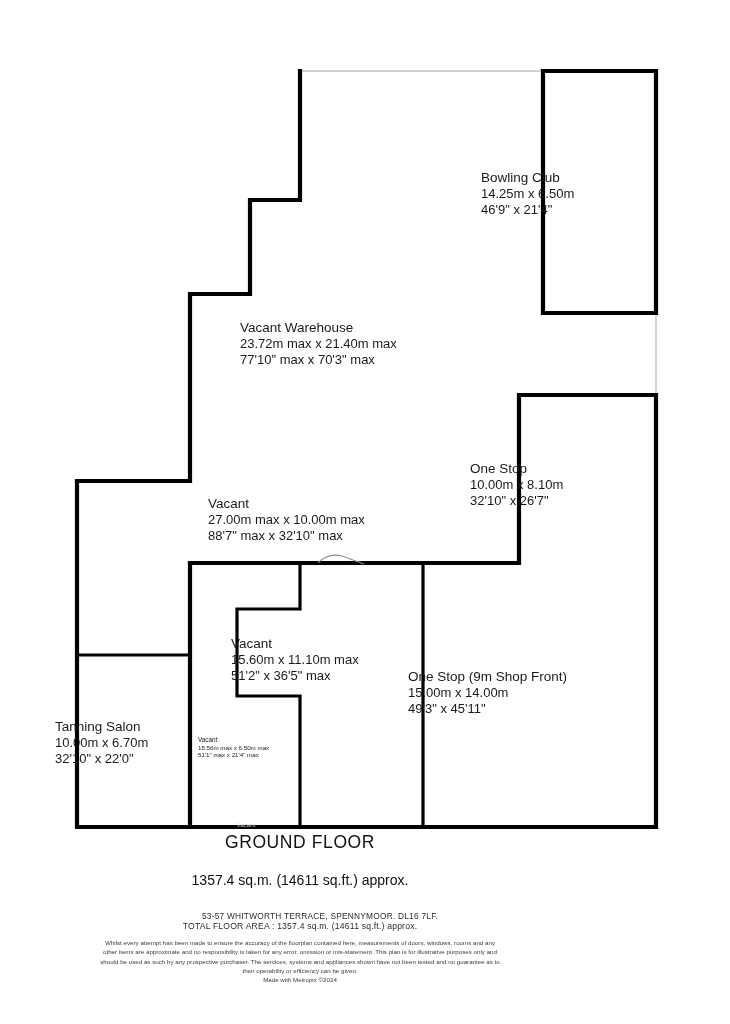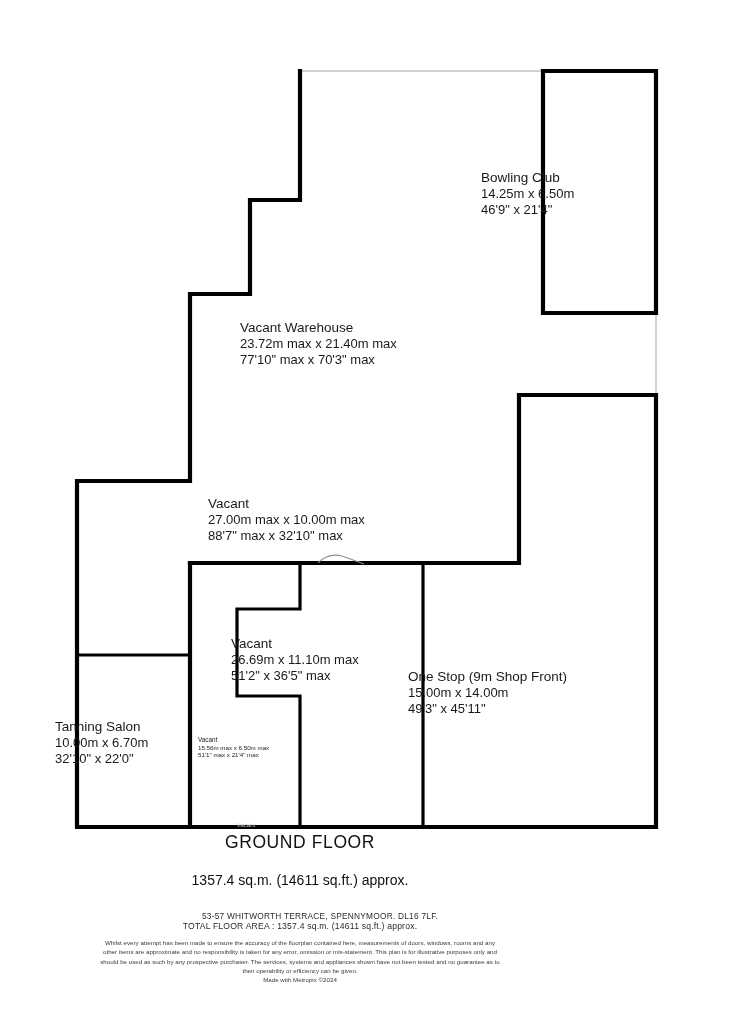--- a/index.html
+++ b/index.html
@@ -175,30 +175,35 @@
     <span class="rl-dim">14.25m  x 6.50m</span>
     <span class="rl-dim">46'9"  x 21'4"</span>
   </div>
 
   <div class="room-label" style="left:240px; top:320px; width:270px;">
     <span class="rl-name">Vacant Warehouse</span>
     <span class="rl-dim">23.72m max x 21.40m max</span>
     <span class="rl-dim">77'10" max x 70'3" max</span>
   </div>
 
+  <div class="room-label" style="left:470px; top:461px; width:230px;">
+    <span class="rl-name">One Stop</span>
+    <span class="rl-dim">10.00m  x 8.10m</span>
+    <span class="rl-dim">32'10"  x 26'7"</span>
+  </div>
 
   <div class="room-label" style="left:208px; top:496px; width:290px;">
     <span class="rl-name">Vacant</span>
     <span class="rl-dim">27.00m max x 10.00m max</span>
     <span class="rl-dim">88'7" max x 32'10" max</span>
   </div>
 
   <div class="room-label" style="left:231px; top:636px; width:220px;">
     <span class="rl-name">Vacant</span>
-    <span class="rl-dim">26.69m  x 11.10m max</span>
+    <span class="rl-dim">15.60m  x 11.10m max</span>
     <span class="rl-dim">51'2"  x 36'5" max</span>
   </div>
 
   <div class="room-label gap" style="left:408px; top:669px; width:248px;">
     <span class="rl-name">One Stop (9m Shop Front)</span>
     <span class="rl-dim">15.00m  x 14.00m</span>
     <span class="rl-dim">49'3"  x 45'11"</span>
   </div>
 
   <div class="room-label" style="left:55px; top:719px; width:160px;">

